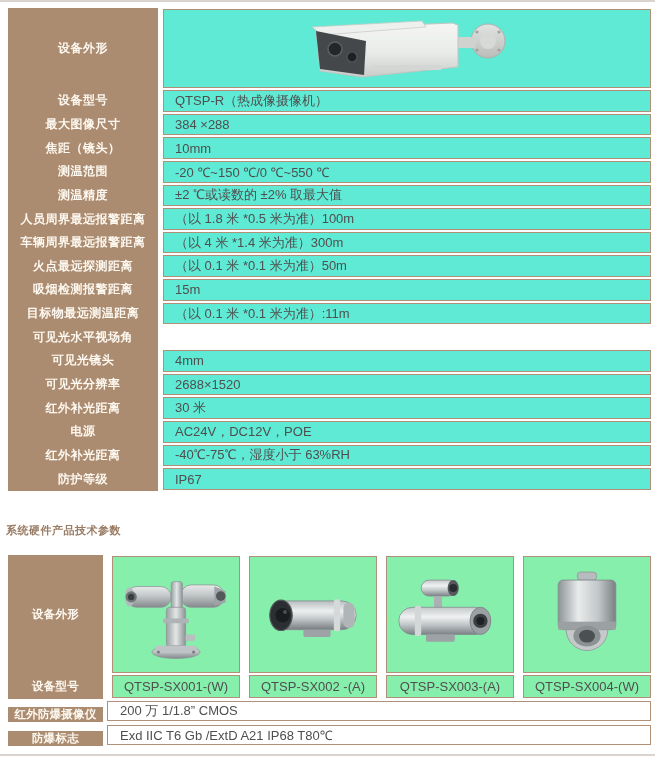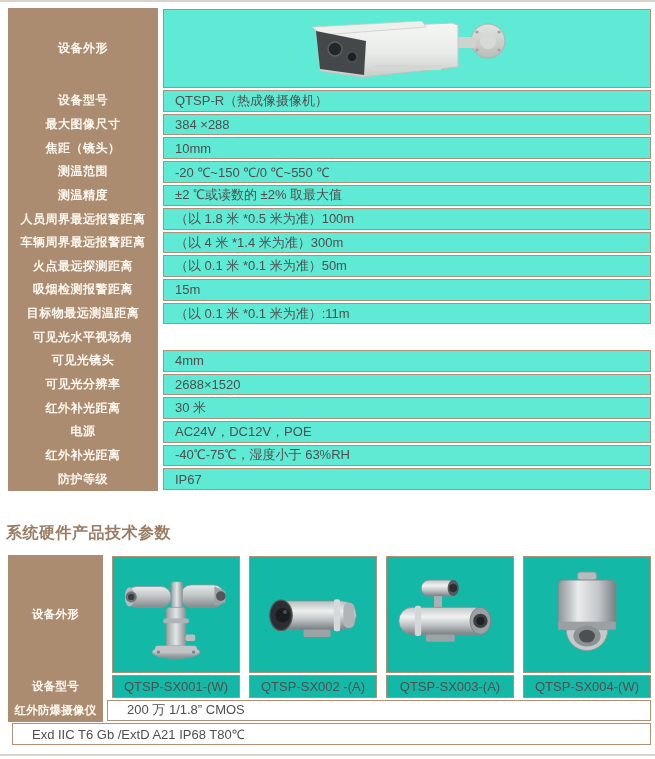--- a/index.html
+++ b/index.html
@@ -24,46 +24,46 @@
     flex:1; margin:1px 0 1px 5px;
     border:1px solid #b09077; background:#5eead4;
     display:flex; align-items:center;
     padding-left:11px; font-size:13px; color:#4f4f4f;
   }
   .val.img-cell { justify-content:center; padding-left:0; }
 
   
   .section-heading {
     position:absolute; left:6px; top:523px;
-    font-size:16px; font-weight:bold; color:#9a7c64; letter-spacing:0.5px;
+    font-size:11px; font-weight:bold; color:#9a7c64; letter-spacing:0.5px;
   }
 
   
   .t2 { position:absolute; left:8px; top:555px; width:643px; }
   .t2 .row { display:flex; }
   .t2 .row.img-row2 { height:119px; }
   .t2 .row.model-row { height:24.5px; }
-  .t2 .row.span-row { height:23.5px; }
+  .t2 .row.span-row { height:23.5px;align-items:flex-end; }
   .lbl2 {
     width:95px; flex:0 0 95px;
     background:#ac8c70; color:#fdf8f0;
     display:flex; align-items:center; justify-content:center;
     font-size:11.5px; font-weight:bold; letter-spacing:0.2px;
   }
   .cell4 {
     flex:1; margin:1px 0 1px 9px;
-    border:1px solid #b09077; background:#14b8a6;
+    border:1px solid #b09077; background:#86efac;
     display:flex; align-items:center; justify-content:center;
     font-size:13px; color:#4f4f4f; overflow:hidden;
   }
   .valspan {
     flex:1; margin:1px 0 1px 4px;
     border:1px solid #b09077; background:#ffffff;
     display:flex; align-items:center;
-    padding-left:19px; font-size:13px; color:#4f4f4f;
+    padding-left:12px; font-size:13px; color:#4f4f4f;
   }
   svg { display:block; }
 </style>
 </head>
 <body>
 
 <div id="canvas">
 
   <div class="hairline top"></div>
 
@@ -279,18 +279,19 @@
       <div class="cell4">QTSP-SX003-(A)</div>
       <div class="cell4">QTSP-SX004-(W)</div>
     </div>
 
     <div class="row span-row">
       <div class="lbl2">红外防爆摄像仪</div>
       <div class="valspan">200 万 1/1.8” CMOS</div>
     </div>
 
     <div class="row span-row">
+      <div class="lbl2">防爆标志</div>
       <div class="valspan">Exd IIC T6 Gb /ExtD A21 IP68 T80℃</div>
     </div>
   </div>
 
   <div class="hairline bottom"></div>
 </div>
 
 </body></html>

